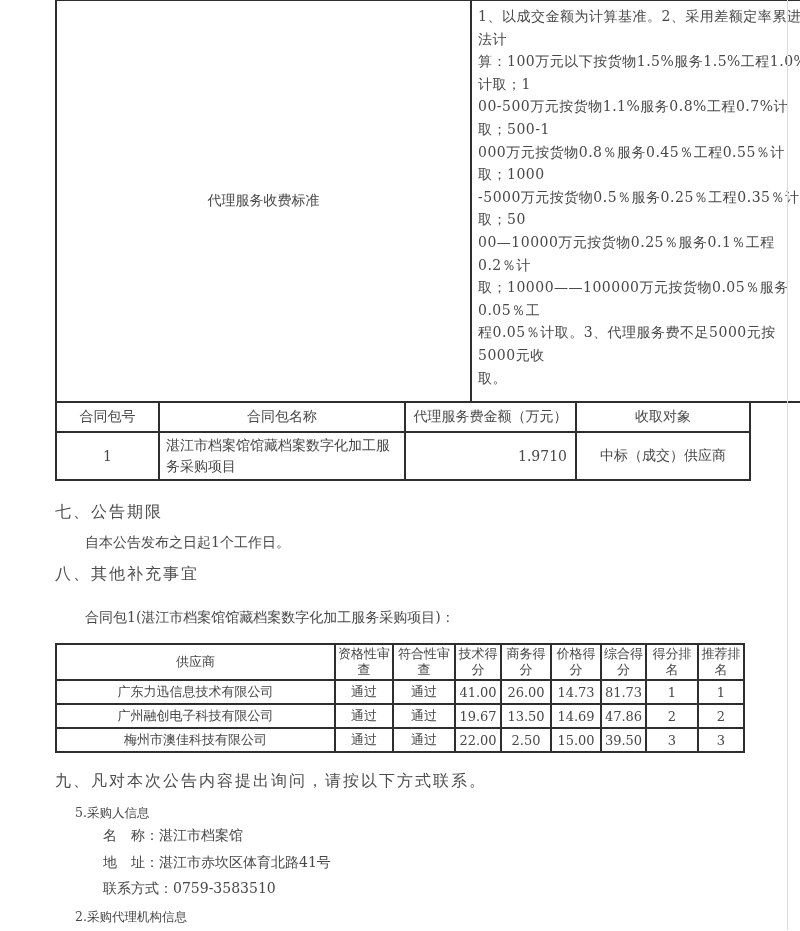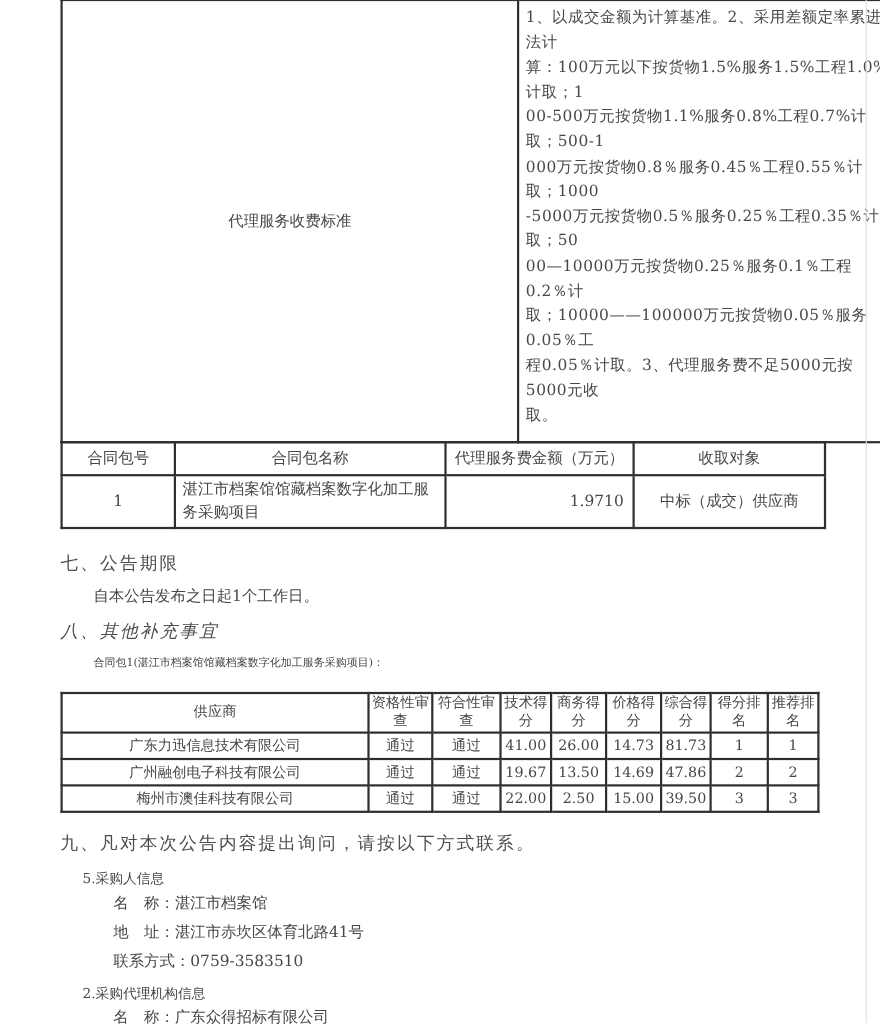--- a/index.html
+++ b/index.html
@@ -27,22 +27,22 @@
   .pkg-table th { height:30px; font-size:14px; }
   .pkg-table td { height:46px; font-size:14px; }
   .pkg-no   { text-align:center; }
   .pkg-name { text-align:left; padding:2px 6px; line-height:21px; }
   .pkg-amt  { text-align:right; padding-right:8px; }
   .pkg-col  { text-align:center;border-radius:10px; }
 
   .sec-title { font-size:16px; color:#4d4d4d; letter-spacing:2px; line-height:21px; }
   .sec-7 { margin-top:20px; }
   .sec-7-body { margin-top:10px; margin-left:30px; font-size:14px; line-height:20px; }
-  .sec-8 { margin-top:11px;font-style:italic; }
-  .sec-8-body { margin-top:9px; margin-left:30px; font-size:10px; line-height:20px; }
+  .sec-8 { margin-top:11px; }
+  .sec-8-body { margin-top:23px; margin-left:30px; font-size:14px; line-height:20px; }
 
   
   .score-table { margin-top:16px; width:690px; }
   .score-table th { font-size:13px; line-height:16px; height:35px; text-align:center; padding:1px 2px; word-break:break-all; }
   .score-table td { font-size:13px; height:24px; text-align:center; word-break:break-all; }
 
   .sec-9 { margin-top:17px; }
 
   .contacts { margin-top:12px; }
   .contact-heading { margin-left:20px; margin-top:5px; font-size:12.5px; line-height:19px; }

